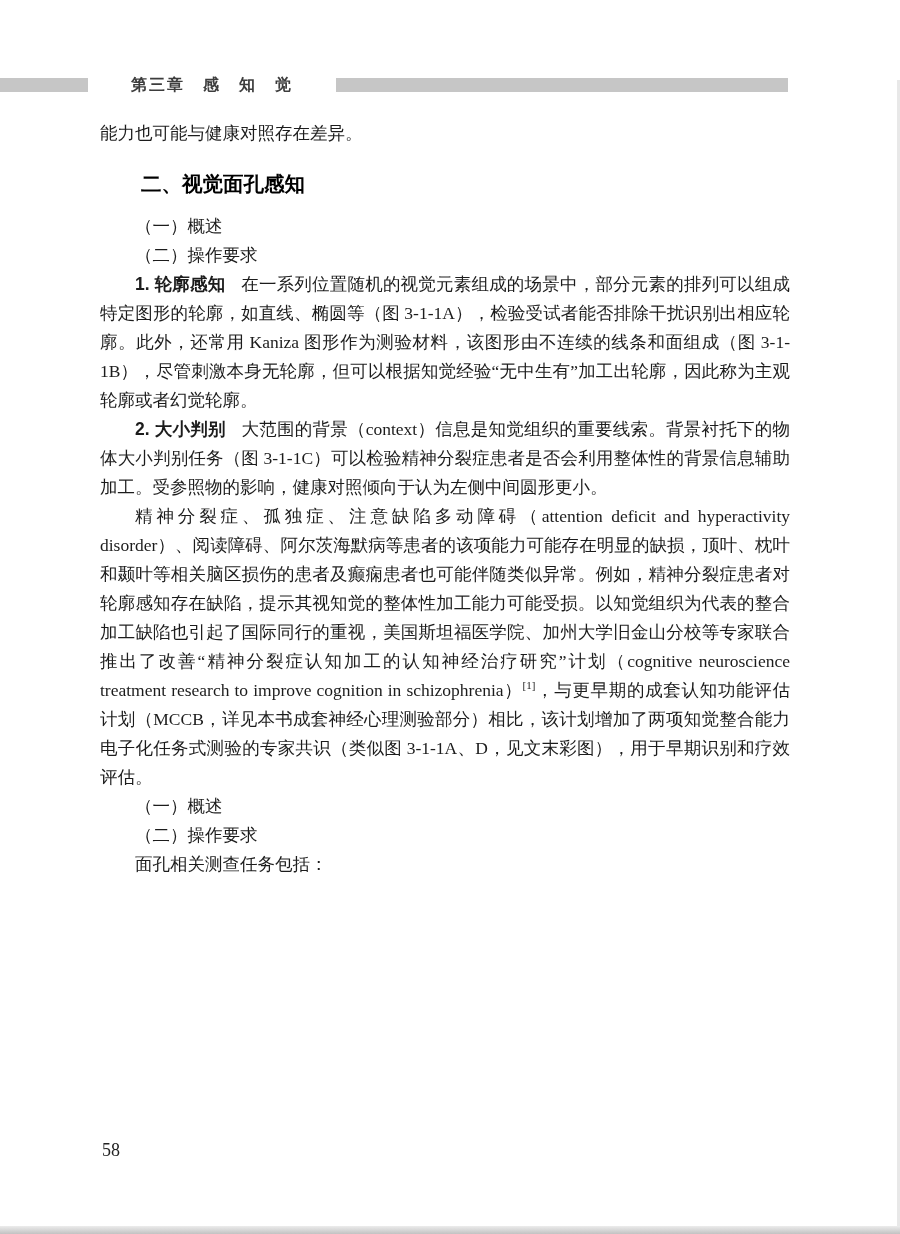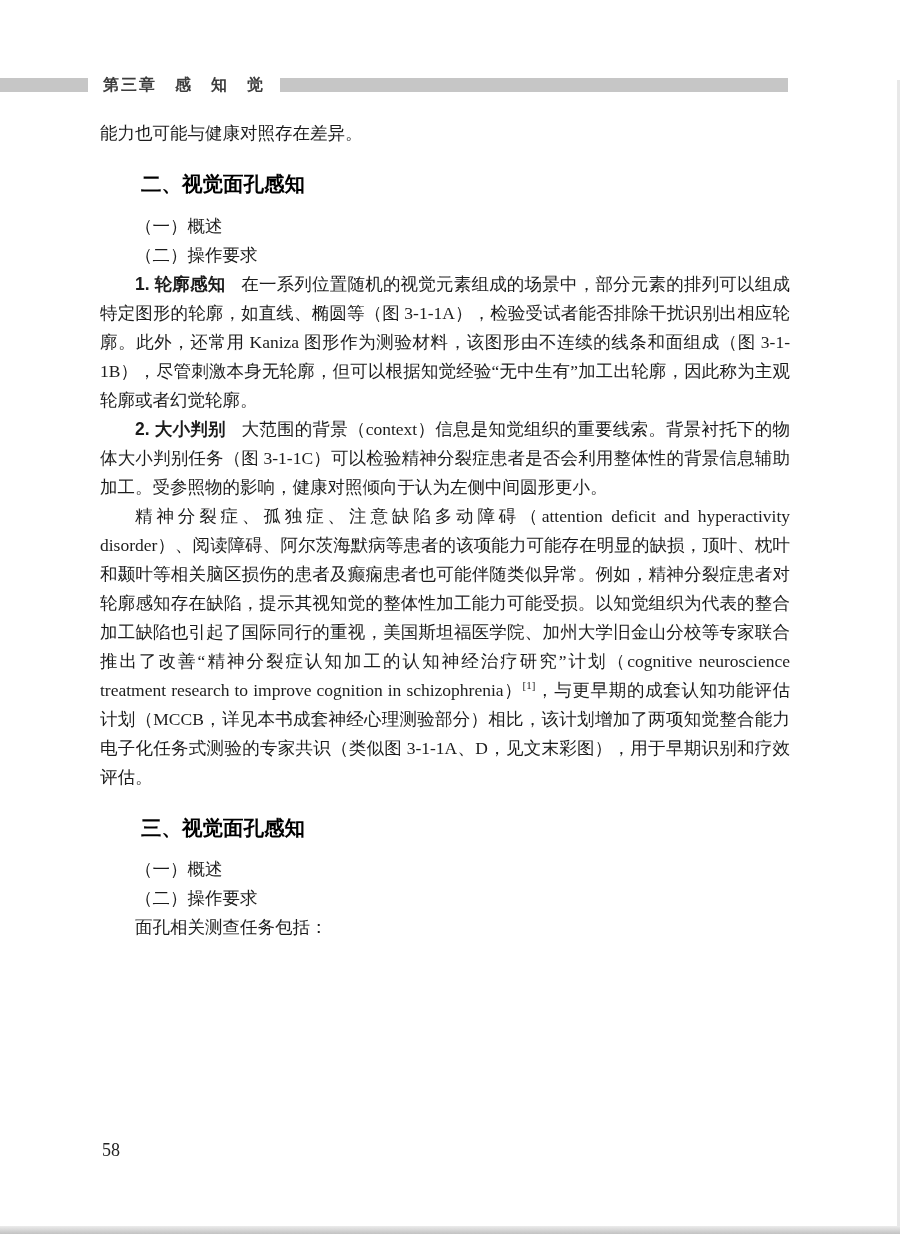--- a/index.html
+++ b/index.html
@@ -14,20 +14,21 @@
   }
   
   .chapter-header {
     position: absolute;
     top: 76px;
     left: 0;
     right: 112px;
     height: 18px;
     display: flex;
     align-items: center;
+    gap: 28px;
   }
   .hbar { background: #c6c6c6; height: 14px; }
   .hbar-left { width: 88px; }
   .hbar-right { flex: 1; }
   .chapter-title {
     font-family: "Liberation Sans", "DejaVu Sans", sans-serif;
     font-weight: 700;
     font-size: 16px;
     color: #3d3d3d;
     padding: 0 15px;
@@ -107,21 +108,20 @@
     <p class="para">（一）概述</p>
 
     <p class="para">（二）操作要求</p>
 
     <p class="para"><span class="lead">1. 轮廓感知</span><span>在一系列位置随机的视觉元素组成的场景中，部分元素的排列可以组成特定图形的轮廓，如直线、椭圆等（图 3-1-1A），检验受试者能否排除干扰识别出相应轮廓。此外，还常用 Kaniza 图形作为测验材料，该图形由不连续的线条和面组成（图 3-1-1B），尽管刺激本身无轮廓，但可以根据知觉经验“无中生有”加工出轮廓，因此称为主观轮廓或者幻觉轮廓。</span></p>
 
     <p class="para"><span class="lead">2. 大小判别</span><span>大范围的背景（context）信息是知觉组织的重要线索。背景衬托下的物体大小判别任务（图 3-1-1C）可以检验精神分裂症患者是否会利用整体性的背景信息辅助加工。受参照物的影响，健康对照倾向于认为左侧中间圆形更小。</span></p>
 
     <p class="para"><span>精神分裂症、孤独症、注意缺陷多动障碍（attention deficit and hyperactivity disorder）、阅读障碍、阿尔茨海默病等患者的该项能力可能存在明显的缺损，顶叶、枕叶和颞叶等相关脑区损伤的患者及癫痫患者也可能伴随类似异常。例如，精神分裂症患者对轮廓感知存在缺陷，提示其视知觉的整体性加工能力可能受损。以知觉组织为代表的整合加工缺陷也引起了国际同行的重视，美国斯坦福医学院、加州大学旧金山分校等专家联合推出了改善“精神分裂症认知加工的认知神经治疗研究”计划（cognitive neuroscience treatment research to improve cognition in schizophrenia）</span><sup class="ref">[1]</sup><span>，与更早期的成套认知功能评估计划（MCCB，详见本书成套神经心理测验部分）相比，该计划增加了两项知觉整合能力电子化任务式测验的专家共识（类似图 3-1-1A、D，见文末彩图），用于早期识别和疗效评估。</span></p>
 
-    <h2 class="sec">三、视觉面孔感知</h2>
 
     <p class="para">（一）概述</p>
 
     <p class="para">（二）操作要求</p>
     <p class="para">面孔相关测查任务包括：</p>
 
   </main>
 
   <div class="page-number">58</div>
 

